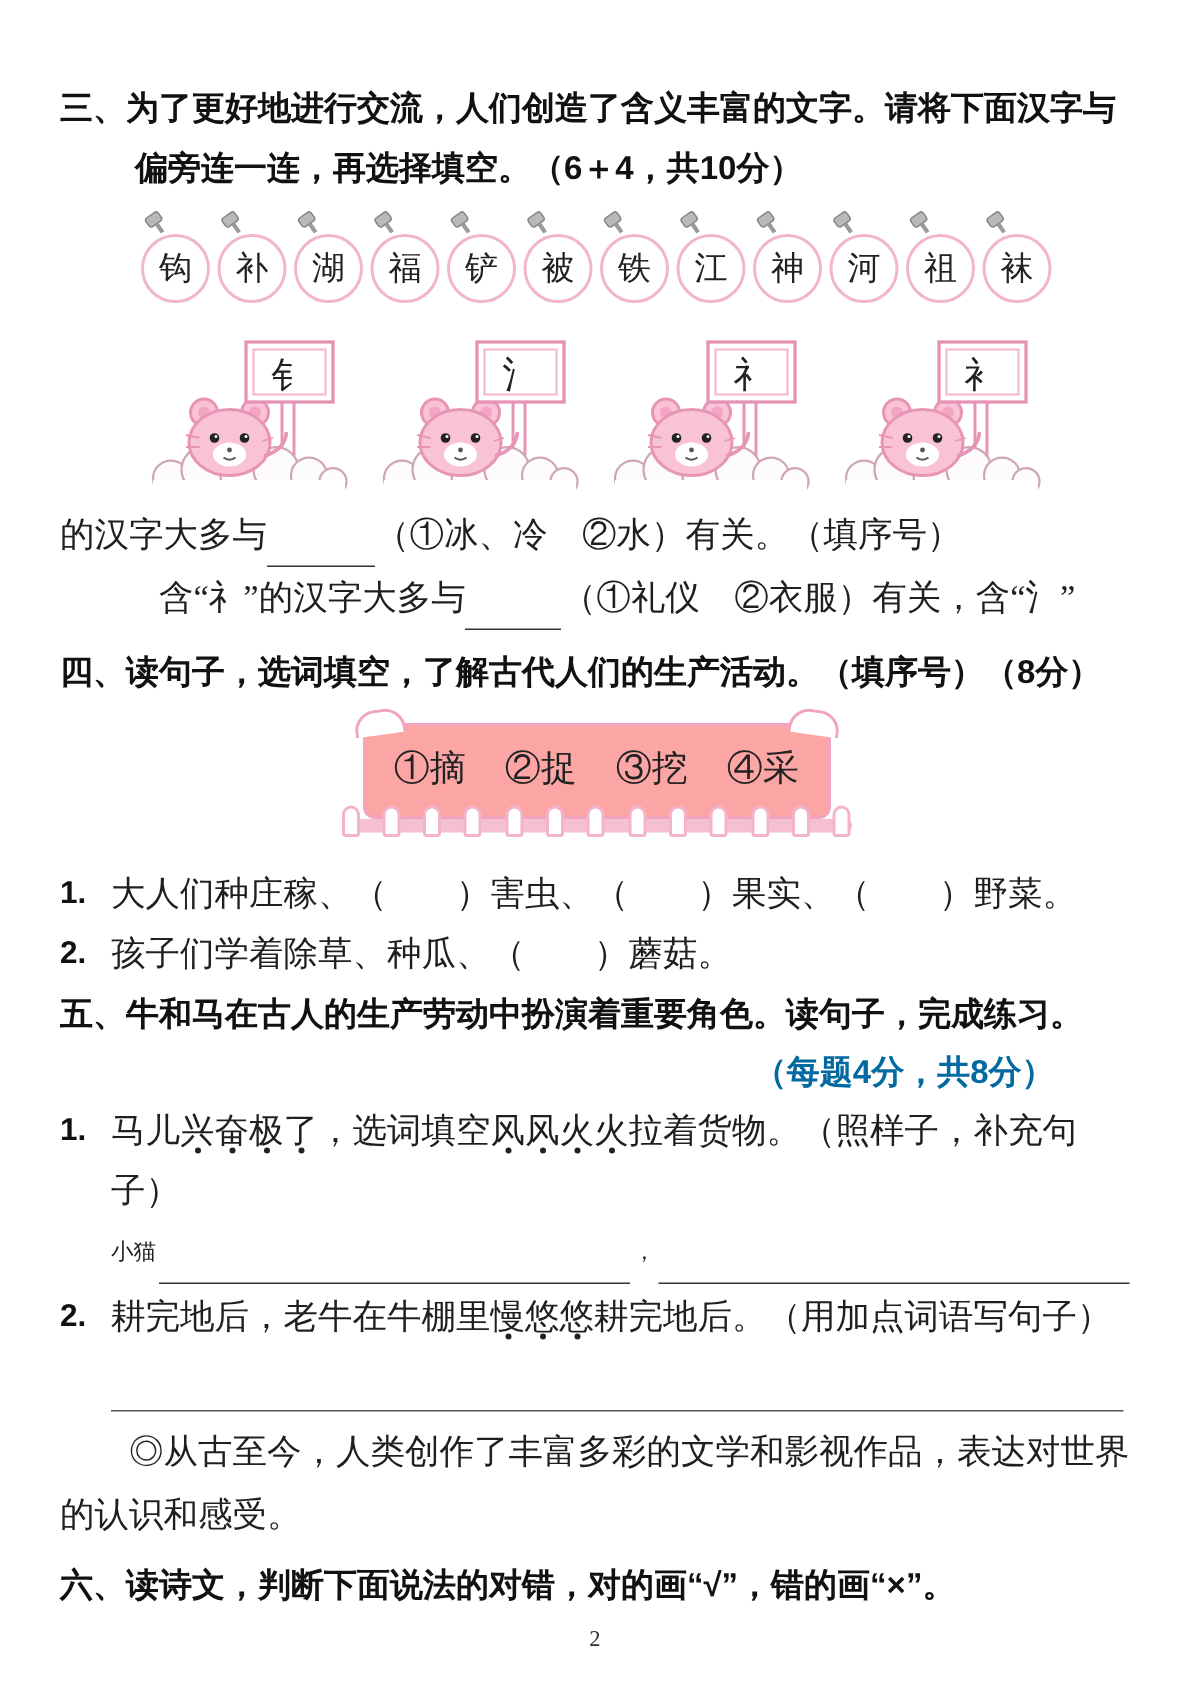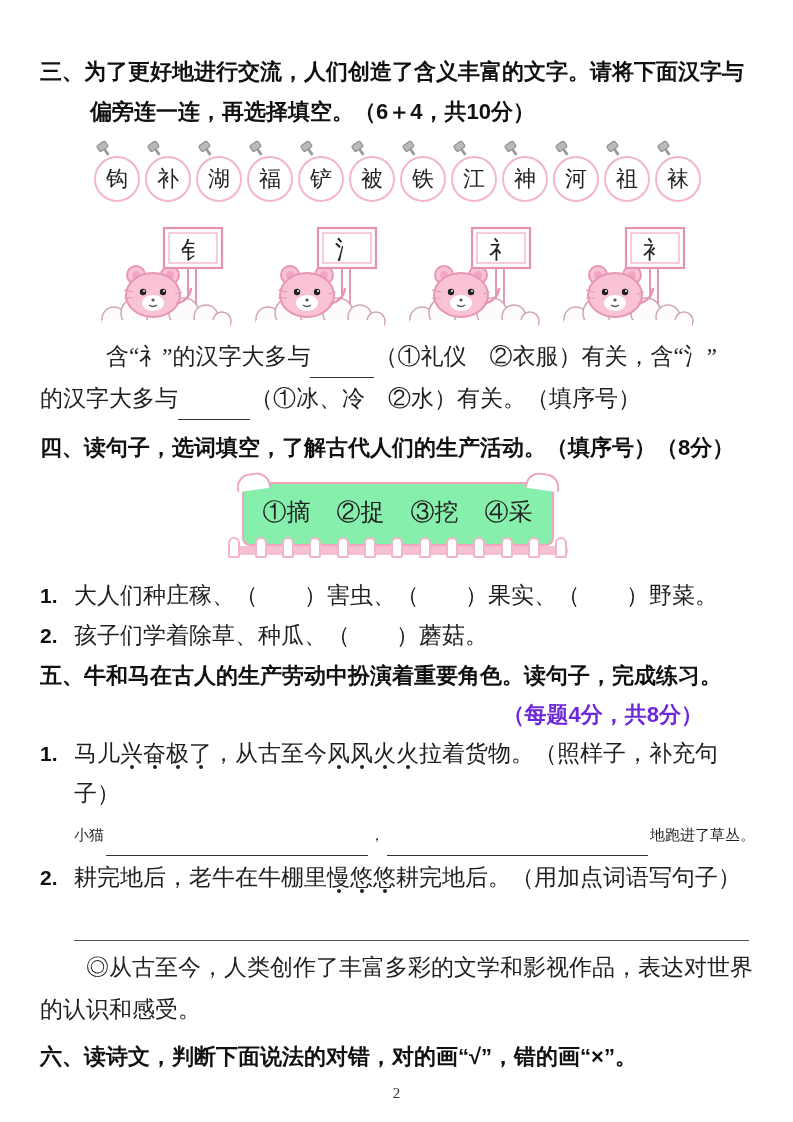--- a/index.html
+++ b/index.html
@@ -33,21 +33,21 @@
   .fillwrap{margin-top:4px;}
   .fill-line{display:flex;align-items:flex-end;font-size:23px;line-height:42px;white-space:nowrap;}
   .indent2{padding-left:66px;}
   .blank{display:inline-block;border-bottom:1.6px solid #333;height:30px;}
   .blank.w64{width:64px;}
   .blank.w72{width:72px;}
 
   
   .wordbox{position:relative;width:312px;margin:14px auto 30px auto;}
   .wb-inner{
-    position:relative;border:2px solid #f2a4bf;border-radius:8px;background:#86efac;
+    position:relative;border:2px solid #f2a4bf;border-radius:8px;background:#fca5a5;
     padding:12px 10px 16px 10px;display:flex;justify-content:center;gap:26px;
     font-size:24px;color:#222;
   }
   .wb-inner::before,.wb-inner::after{
     content:"";position:absolute;top:-11px;width:30px;height:15px;background:#fff;
     border:2px solid #f2a4bf;border-bottom:none;border-radius:14px 14px 0 0;
   }
   .wb-inner::before{left:-8px;transform:rotate(-8deg);}
   .wb-inner::after{right:-8px;transform:rotate(8deg);}
   .fence{
@@ -60,21 +60,21 @@
   }
   .fence i{
     width:12px;height:21px;background:#fff;border:2px solid #f3b4c9;
     border-radius:7px 7px 3px 3px;box-sizing:border-box;
   }
 
   
   .item{display:flex;font-size:23px;line-height:40px;align-items:flex-start;}
   .inum{font-family:"Liberation Sans", sans-serif;font-weight:700;width:34px;flex:none;font-size:21px;line-height:40px;color:#111;}
   .itext{flex:1;}
-  .score-line{font-family:"Liberation Sans", sans-serif;font-weight:700;font-size:22px;line-height:38px;text-align:right;padding-right:52px;color:#6d28d9;}
+  .score-line{font-family:"Liberation Sans", sans-serif;font-weight:700;font-size:22px;line-height:38px;text-align:right;padding-right:52px;color:#0369a1;}
 
   .ansfill{display:flex;align-items:flex-end;padding-left:34px;font-size:15px;line-height:42px;}
   .ansfill .grow{flex:1;border-bottom:1.6px solid #333;height:30px;margin:0 2px;}
   .answer-line{margin:16px 6px 6px 34px;border-bottom:1.6px solid #555;height:26px;}
 
   .interlude{font-size:23px;line-height:42px;margin-top:4px;text-indent:2em;}
 
   .edot{position:relative;font-style:normal;}
   .edot::after{
     content:"";position:absolute;left:50%;bottom:-3px;transform:translateX(-50%);
@@ -329,29 +329,29 @@
           <path d="M57 79 q4 3 8 0" stroke="#555" stroke-width="1.3" fill="none"></path>
           <path d="M32 64 l9 2 M32 72 l9 0 M90 66 l-7 2" stroke="#e795b6" stroke-width="1.2"></path>
           <rect x="72" y="2" width="58" height="40" fill="#fff" stroke="#e593b5" stroke-width="2.2"></rect>
           <rect x="77" y="7" width="48" height="30" fill="none" stroke="#f5bdd0" stroke-width="1.5"></rect>
           <text x="101" y="32" text-anchor="middle" font-size="24" fill="#222">衤</text>
         </svg>
       </div>
     </div>
 
     <div class="fillwrap">
+      <div class="fill-line">
+        <span>的汉字大多与</span>
+          <span class="blank w72"></span>
+          <span>（①冰、冷　②水）有关。（填序号）</span>
+      </div>
       <div class="fill-line indent2">
         <span>含“礻”的汉字大多与</span>
           <span class="blank w64"></span>
           <span>（①礼仪　②衣服）有关，含“氵”</span>
-      </div>
-      <div class="fill-line">
-        <span>的汉字大多与</span>
-          <span class="blank w72"></span>
-          <span>（①冰、冷　②水）有关。（填序号）</span>
       </div>
     </div>
   </div>
 
   <div class="sec" style="">
     <div class="htitle">四、读句子，选词填空，了解古代人们的生产活动。（填序号）（8分）</div>
 
     <div class="wordbox">
       <div class="wb-inner">
         <span>①摘</span>
@@ -385,28 +385,27 @@
       <span class="itext">孩子们学着除草、种瓜、（　　）蘑菇。</span>
     </div>
   </div>
 
   <div class="sec" style="margin-top:0;">
     <div class="htitle">五、牛和马在古人的生产劳动中扮演着重要角色。读句子，完成练习。</div>
     <div class="score-line">（每题4分，共8分）</div>
 
     <div class="item">
       <span class="inum">1.</span>
-      <span class="itext"><span>马儿</span><span class="emph"><i class="edot">兴</i><i class="edot">奋</i><i class="edot">极</i><i class="edot">了</i></span><span>，从古至今</span><span class="emph"><i class="edot">风</i><i class="edot">风</i><i class="edot">火</i><i class="edot">火</i></span><span>拉着货物。</span><span>（照样子，补充句子）</span></span>
+      <span class="itext"><span>马儿</span><span class="emph"><i class="edot">兴</i><i class="edot">奋</i><i class="edot">极</i><i class="edot">了</i></span><span>，选词填空</span><span class="emph"><i class="edot">风</i><i class="edot">风</i><i class="edot">火</i><i class="edot">火</i></span><span>拉着货物。</span><span>（照样子，补充句子）</span></span>
     </div>
     <div class="ansfill">
       <span>小猫</span>
       <span class="grow"></span>
       <span>，</span>
       <span class="grow"></span>
-      <span>地跑进了草丛。</span>
     </div>
 
     <div class="item" style="margin-top:2px;">
       <span class="inum">2.</span>
       <span class="itext"><span>耕完地后，老牛在牛棚里</span><span class="emph"><i class="edot">慢</i><i class="edot">悠</i><i class="edot">悠</i></span><span>耕完地后。</span><span>（用加点词语写句子）</span></span>
     </div>
     <div class="answer-line"></div>
   </div>
 
   <div class="interlude">◎从古至今，人类创作了丰富多彩的文学和影视作品，表达对世界的认识和感受。</div>

